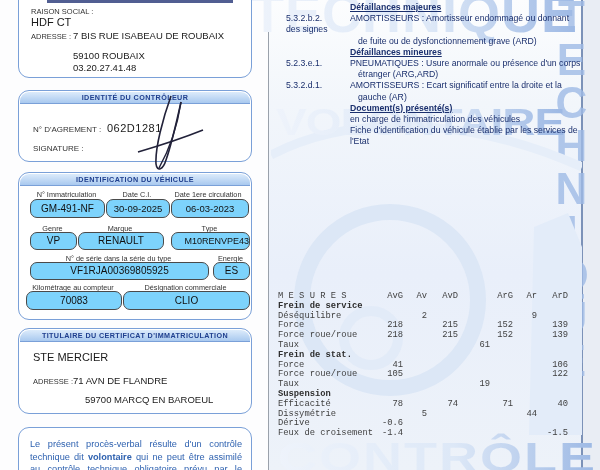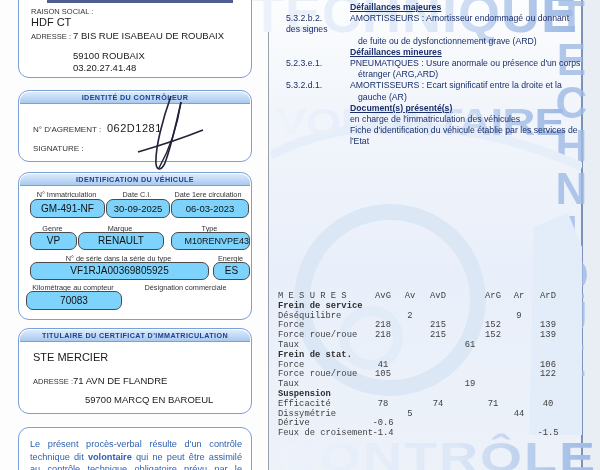--- a/index.html
+++ b/index.html
@@ -56,21 +56,21 @@
   .dl-header{margin-left:64px;font-weight:bold;text-decoration:underline;}
   .dl-item .dl-code{display:inline-block;width:64px;}
   .dl-cont{margin-left:72px;}
   .dl-plain{margin-left:64px;}
 
   
   #measures{position:absolute;left:278px;top:292px;width:292px;z-index:2;
             font-family:"Liberation Mono","DejaVu Sans Mono",monospace;font-size:8.8px;color:#3f3f3f;}
   .mrow{position:relative;height:9.8px;line-height:9.8px;white-space:nowrap;}
   .mrow.bold{font-weight:bold;color:#2e2e2e;}
-  .mc{position:absolute;top:0;text-align:center;}
+  .mc{position:absolute;top:0;text-align:right;}
   .mc-avg{left:85px;width:40px;}
   .mc-av{left:115px;width:34px;}
   .mc-avd{left:140px;width:40px;}
   .mc-mid{left:172px;width:40px;}
   .mc-arg{left:195px;width:40px;}
   .mc-ar{left:223px;width:36px;}
   .mc-ard{left:250px;width:40px;}
 
   .sig{position:absolute;left:125px;top:92px;z-index:3;}
 </style>
@@ -132,20 +132,21 @@
   <div class="fbox" style="left:171px;top:232px;width:77px;line-height:16px;font-size:9px;text-align:right;">M10RENVPE43</div>
 
   <div class="flab" style="left:30px;top:254px;width:177px;">N° de série dans la série du type</div>
   <div class="fbox" style="left:30px;top:262px;width:177px;line-height:16px;">VF1RJA00369805925</div>
   <div class="flab" style="left:213px;top:254px;width:35px;">Energie</div>
   <div class="fbox" style="left:213px;top:262px;width:35px;line-height:16px;">ES</div>
 
   <div class="flab" style="left:26px;top:283px;width:94px;">Kilométrage au compteur</div>
   <div class="fbox" style="left:26px;top:291px;width:94px;line-height:17px;">70083</div>
   <div class="flab" style="left:123px;top:283px;width:125px;">Désignation commerciale</div>
+  <div class="fbox" style="left:123px;top:291px;width:125px;line-height:17px;">CLIO</div>
 
   <div class="lbox" style="top:328px;height:84px;">
     <div class="band">TITULAIRE DU CERTIFICAT D'IMMATRICULATION</div>
     <div class="val big" style="left:14px;top:22px;">STE MERCIER</div>
     <div class="lab" style="left:14px;top:48px;">ADRESSE :</div>
     <div class="val" style="left:54px;top:46px;">71 AVN DE FLANDRE</div>
     <div class="val" style="left:66px;top:65px;">59700 MARCQ EN BAROEUL</div>
   </div>
 
   <div class="lbox" style="top:427px;height:60px;"></div>

